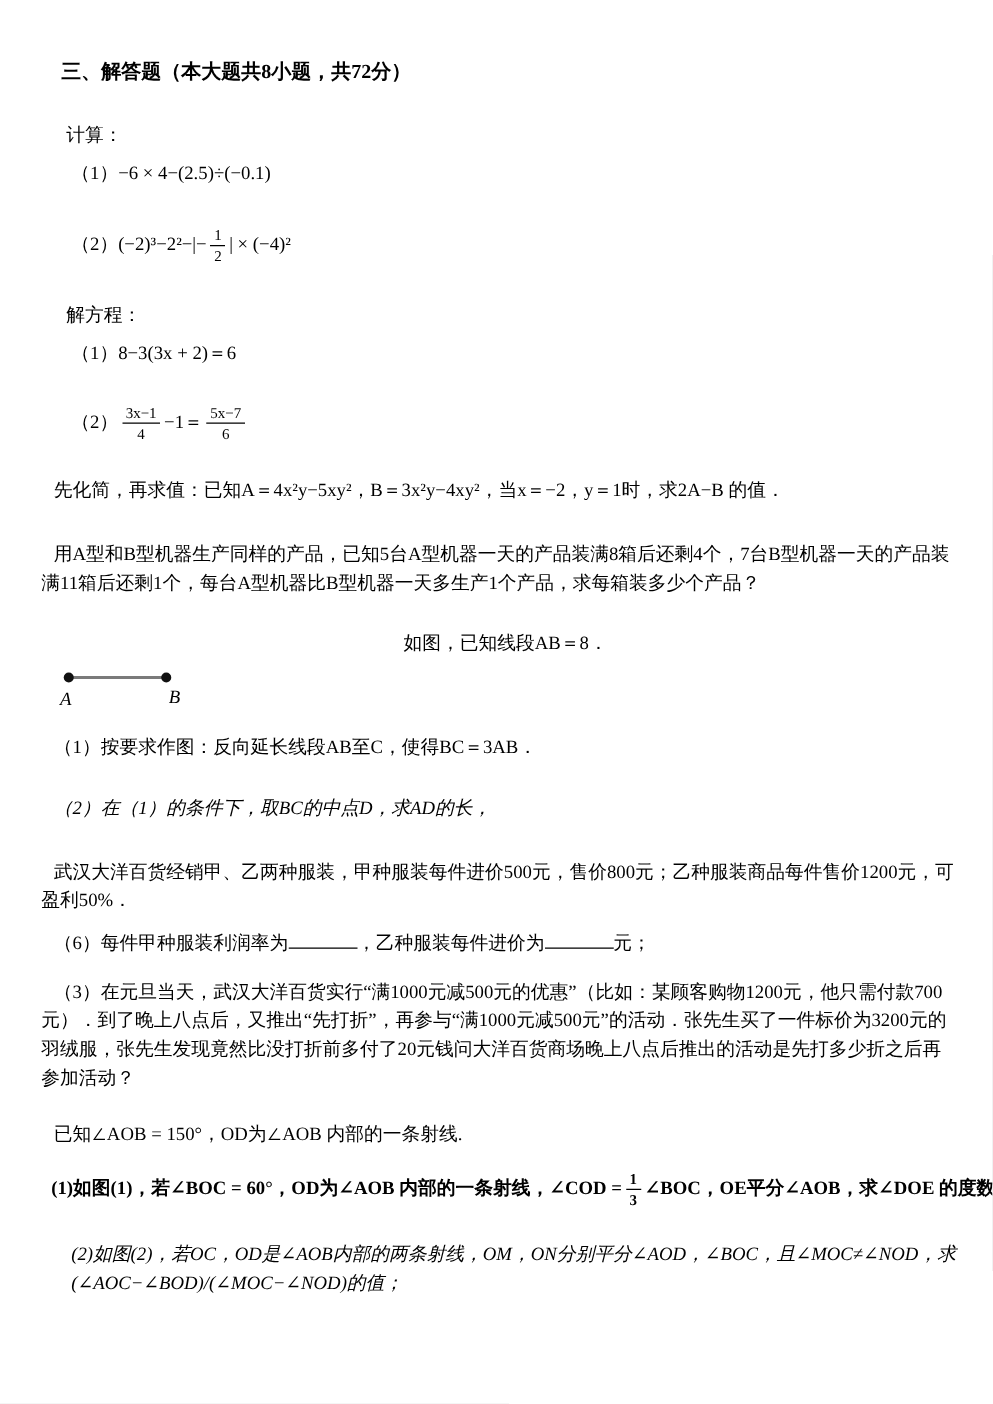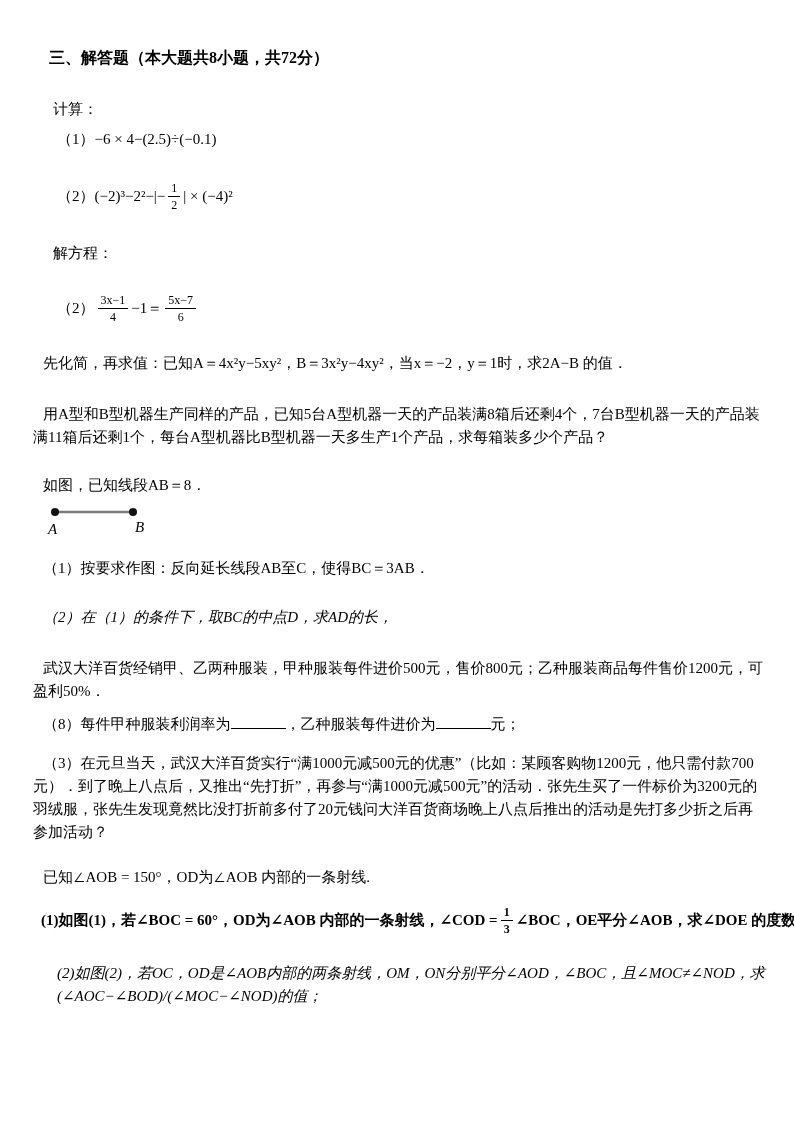--- a/index.html
+++ b/index.html
@@ -13,21 +13,21 @@
   .title{
     font-size:16px;font-weight:bold;line-height:20px;
     margin:0 0 30px 16px;
   }
   .task-label{margin-left:20px;}
   .sub-item{margin-left:24px;}
   .mt7{margin-top:7px;}
   .mt14{margin-top:14px;}
   .mt16{margin-top:16px;}
   .mt22{margin-top:22px;font-family:Liberation Serif, serif;}
-  .mt25{margin-top:25px;}
+  .mt25{margin-top:25px;text-align:center;}
   .mt26{margin-top:26px;font-style:italic;}
   .mt28{margin-top:28px;}
   .mt30{margin-top:30px;}
   .para{text-indent:10px;}
   .formula-line{white-space:nowrap;display:flex;align-items:center;}
   .formula-line.mt30{margin-top:30px;}
   .frac{
     display:inline-block;vertical-align:middle;text-align:center;
     font-size:12px;line-height:14px;margin:0 3px;
   }
@@ -55,20 +55,21 @@
         <span class="frac">
           <span class="num">1</span>
           <span class="den">2</span>
         </span>
         <span>| × (−4)²</span>
       </p>
   </section>
 
   <section>
     <p class="task-label mt30">解方程：</p>
+    <p class="sub-item mt7">（1）8−3(3x + 2)＝6</p>
     <p class="sub-item mt28 formula-line">
         <span>（2）</span>
         <span class="frac">
           <span class="num">3x−1</span>
           <span class="den">4</span>
         </span>
         <span>−1＝</span>
         <span class="frac">
           <span class="num">5x−7</span>
           <span class="den">6</span>
@@ -94,21 +95,21 @@
         <text x="5" y="31" class="seg-label">A</text>
         <text x="92" y="29" class="seg-label">B</text>
       </svg>
     </div>
     <p class="para mt14">（1）按要求作图：反向延长线段AB至C，使得BC＝3AB．</p>
     <p class="para mt26">（2）在（1）的条件下，取BC的中点D，求AD的长，</p>
   </section>
 
   <section>
     <p class="para mt28">武汉大洋百货经销甲、乙两种服装，甲种服装每件进价500元，售价800元；乙种服装商品每件售价1200元，可盈利50%．</p>
-    <p class="para" style="margin-top:10px;"><span>（8）每件甲种服装利润率为</span><span class="blank"></span><span>，乙种服装每件进价为</span><span class="blank"></span><span>元；</span></p>
+    <p class="para" style="margin-top:10px;"><span>（6）每件甲种服装利润率为</span><span class="blank"></span><span>，乙种服装每件进价为</span><span class="blank"></span><span>元；</span></p>
     <p class="para mt16">（3）在元旦当天，武汉大洋百货实行“满1000元减500元的优惠”（比如：某顾客购物1200元，他只需付款700元）．到了晚上八点后，又推出“先打折”，再参与“满1000元减500元”的活动．张先生买了一件标价为3200元的羽绒服，张先生发现竟然比没打折前多付了20元钱问大洋百货商场晚上八点后推出的活动是先打多少折之后再参加活动？</p>
   </section>
 
   <section>
     <p class="para mt22">已知∠AOB = 150°，OD为∠AOB 内部的一条射线.</p>
     <p class="mt16 formula-line" style="margin-left:8px;font-weight:bold;">
         <span>(1)如图(1)，若∠BOC = 60°，OD为∠AOB 内部的一条射线，∠COD = </span>
         <span class="frac">
           <span class="num">1</span>
           <span class="den">3</span>

